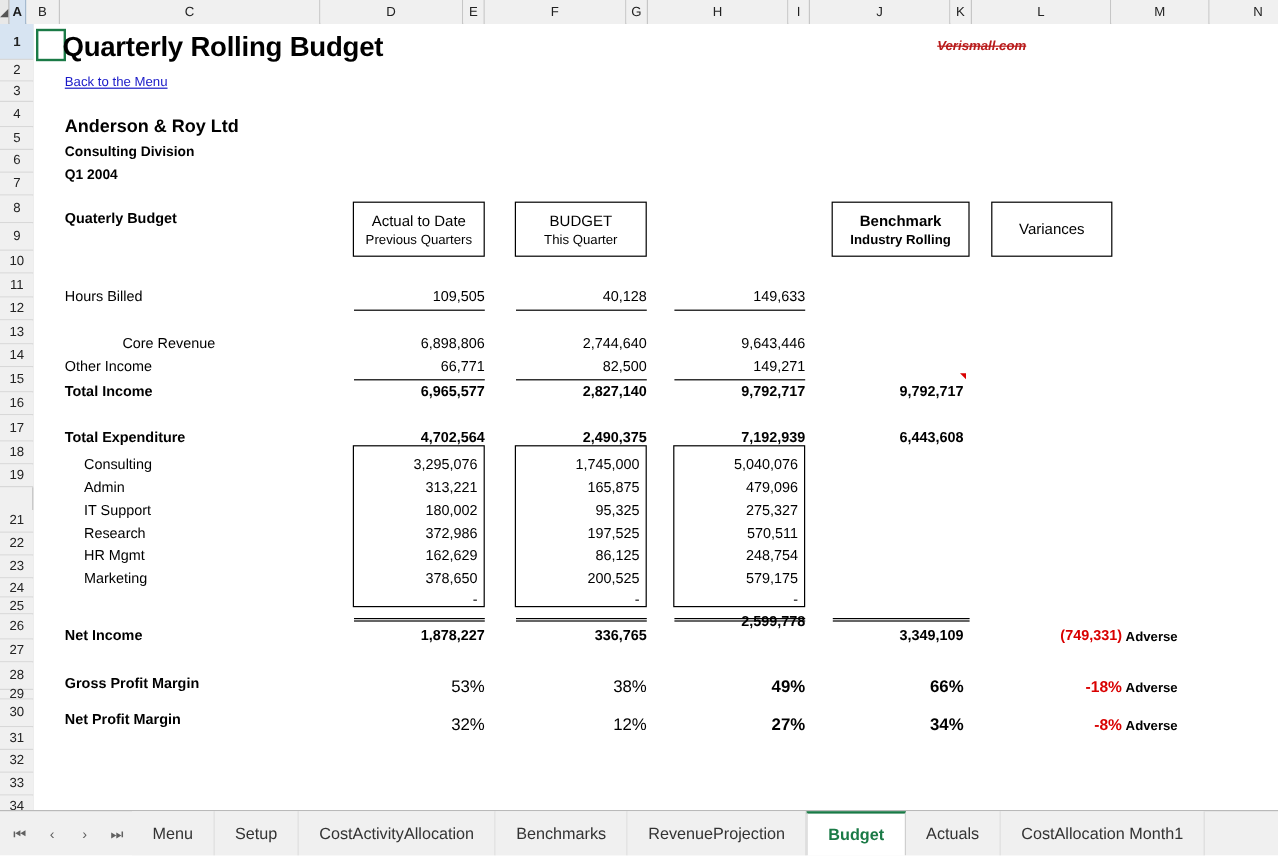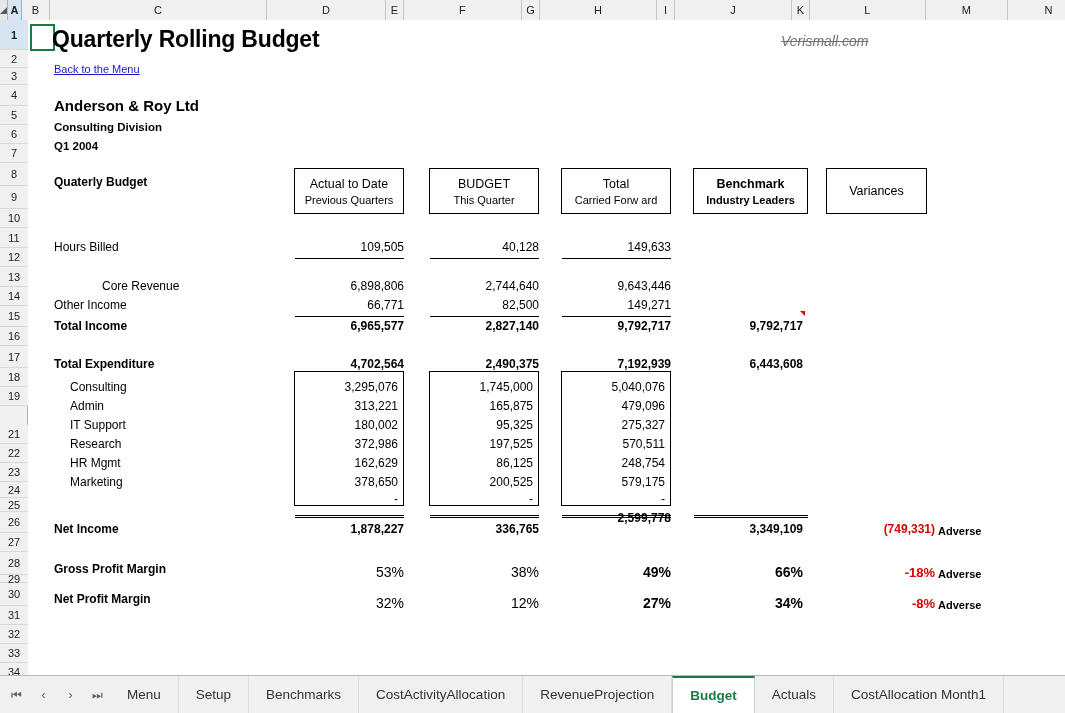--- a/index.html
+++ b/index.html
@@ -99,24 +99,24 @@
   }
 
   
   .title {
     font-size: 23px;
     font-weight: bold;
     color: #000;
     letter-spacing: -0.2px;
   }
   .watermark {
-    font-size: 14px;
-    font-weight: normal;
+    font-size: 11px;
+    font-weight: bold;
     font-style: italic;
-    color: #737373;
+    color: #b91c1c;
     text-decoration: line-through;
   }
   .link {
     font-size: 11px;
     color: #1818c8;
     text-decoration: underline;
     cursor: pointer;
   }
   .company {
     font-size: 15px;
@@ -296,27 +296,23 @@
     <div class="cell section-title" style="left:26px; top:156px;">Quaterly Budget</div>
 
     <div class="hdr-box" style="left:266px; top:148px; width:110px;">
       <div class="l1">Actual to Date</div>
       <div class="l2">Previous Quarters</div>
     </div>
     <div class="hdr-box" style="left:401px; top:148px; width:110px;">
       <div class="l1">BUDGET</div>
       <div class="l2">This Quarter</div>
     </div>
-    <div class="hdr-box" style="left:533px; top:148px; width:110px;">
-      <div class="l1">Total</div>
-      <div class="l2">Carried Forw ard</div>
-    </div>
     <div class="hdr-box bold" style="left:665px; top:148px; width:115px;">
       <div class="l1">Benchmark</div>
-      <div class="l2">Industry Leaders</div>
+      <div class="l2">Industry Rolling</div>
     </div>
     <div class="hdr-box" style="left:798px; top:148px; width:101px;">
       <div class="l1">Variances</div>
     </div>
 
     <div class="cell" style="left:26px; top:221px;">Hours Billed</div>
     <div class="cell r" style="left:256px; top:221px; width:120px;">109,505</div>
     <div class="cell r" style="left:391px; top:221px; width:120px;">40,128</div>
     <div class="cell r" style="left:523px; top:221px; width:120px;">149,633</div>
     <div class="rule" style="left:267px; top:238px; width:109px;"></div>
@@ -420,22 +416,22 @@
   <div class="tabbar">
     <div class="nav-btns">
       <div class="nav-btn">⏮</div>
       <div class="nav-btn">‹</div>
       <div class="nav-btn">›</div>
       <div class="nav-btn">⏭</div>
     </div>
     <div class="tabs" id="tabs">
         <div class="tab">Menu</div>
         <div class="tab">Setup</div>
+        <div class="tab">CostActivityAllocation</div>
         <div class="tab">Benchmarks</div>
-        <div class="tab">CostActivityAllocation</div>
         <div class="tab">RevenueProjection</div>
         <div class="tab active">Budget</div>
         <div class="tab">Actuals</div>
         <div class="tab">CostAllocation Month1</div>
       </div>
   </div>
 
 </div>
 
 </body></html>

